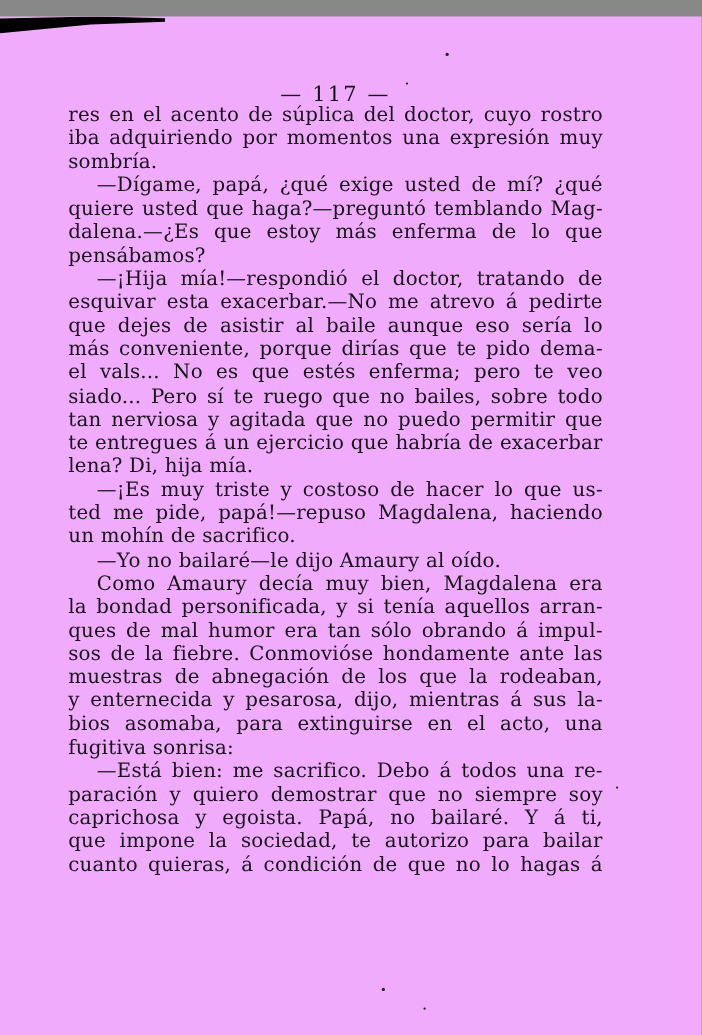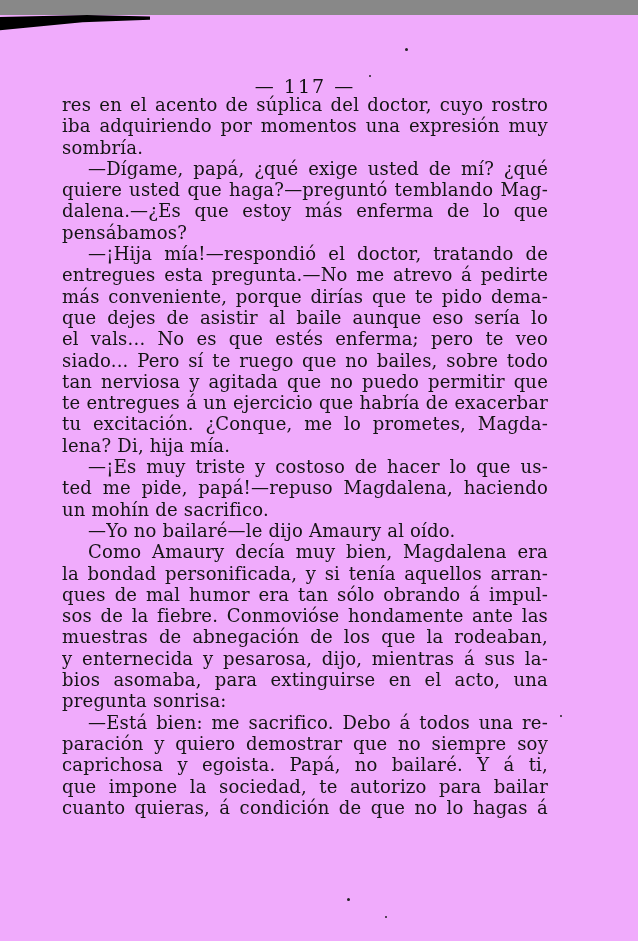--- a/index.html
+++ b/index.html
@@ -88,41 +88,40 @@
   <div class="text-block">
 
   <div class="text-line">res en el acento de súplica del doctor, cuyo rostro</div>
       <div class="text-line">iba adquiriendo por momentos una expresión muy</div>
       <div class="text-line no-just">sombría.</div>
       <div class="text-line indent">—Dígame, papá, ¿qué exige usted de mí? ¿qué</div>
       <div class="text-line">quiere usted que haga?—preguntó temblando Mag-</div>
       <div class="text-line">dalena.—¿Es que estoy más enferma de lo que</div>
       <div class="text-line no-just">pensábamos?</div>
       <div class="text-line indent">—¡Hija mía!—respondió el doctor, tratando de</div>
-      <div class="text-line">entregues esta pregunta.—No me atrevo á pedirte</div>
+      <div class="text-line">esquivar esta exacerbar.—No me atrevo á pedirte</div>
+      <div class="text-line">que dejes de asistir al baile aunque eso sería lo</div>
       <div class="text-line">más conveniente, porque dirías que te pido dema-</div>
-      <div class="text-line">que dejes de asistir al baile aunque eso sería lo</div>
       <div class="text-line">el vals... No es que estés enferma; pero te veo</div>
       <div class="text-line">siado... Pero sí te ruego que no bailes, sobre todo</div>
       <div class="text-line">tan nerviosa y agitada que no puedo permitir que</div>
       <div class="text-line">te entregues á un ejercicio que habría de exacerbar</div>
-      <div class="text-line">tu excitación. ¿Conque, me lo prometes, Magda-</div>
       <div class="text-line no-just">lena? Di, hija mía.</div>
       <div class="text-line indent">—¡Es muy triste y costoso de hacer lo que us-</div>
       <div class="text-line">ted me pide, papá!—repuso Magdalena, haciendo</div>
       <div class="text-line no-just">un mohín de sacrifico.</div>
       <div class="text-line indent no-just">—Yo no bailaré—le dijo Amaury al oído.</div>
       <div class="text-line indent">Como Amaury decía muy bien, Magdalena era</div>
       <div class="text-line">la bondad personificada, y si tenía aquellos arran-</div>
       <div class="text-line">ques de mal humor era tan sólo obrando á impul-</div>
       <div class="text-line">sos de la fiebre. Conmovióse hondamente ante las</div>
       <div class="text-line">muestras de abnegación de los que la rodeaban,</div>
       <div class="text-line">y enternecida y pesarosa, dijo, mientras á sus la-</div>
       <div class="text-line">bios asomaba, para extinguirse en el acto, una</div>
-      <div class="text-line no-just">pregunta sonrisa:</div>
+      <div class="text-line no-just">fugitiva sonrisa:</div>
       <div class="text-line indent">—Está bien: me sacrifico. Debo á todos una re-</div>
       <div class="text-line">paración y quiero demostrar que no siempre soy</div>
       <div class="text-line">caprichosa y egoista. Papá, no bailaré. Y á ti,</div>
       <div class="text-line">que impone la sociedad, te autorizo para bailar</div>
       <div class="text-line">cuanto quieras, á condición de que no lo hagas á</div>
     </div>
 
   <div class="artifact-bottom"></div>
 
 </div>

